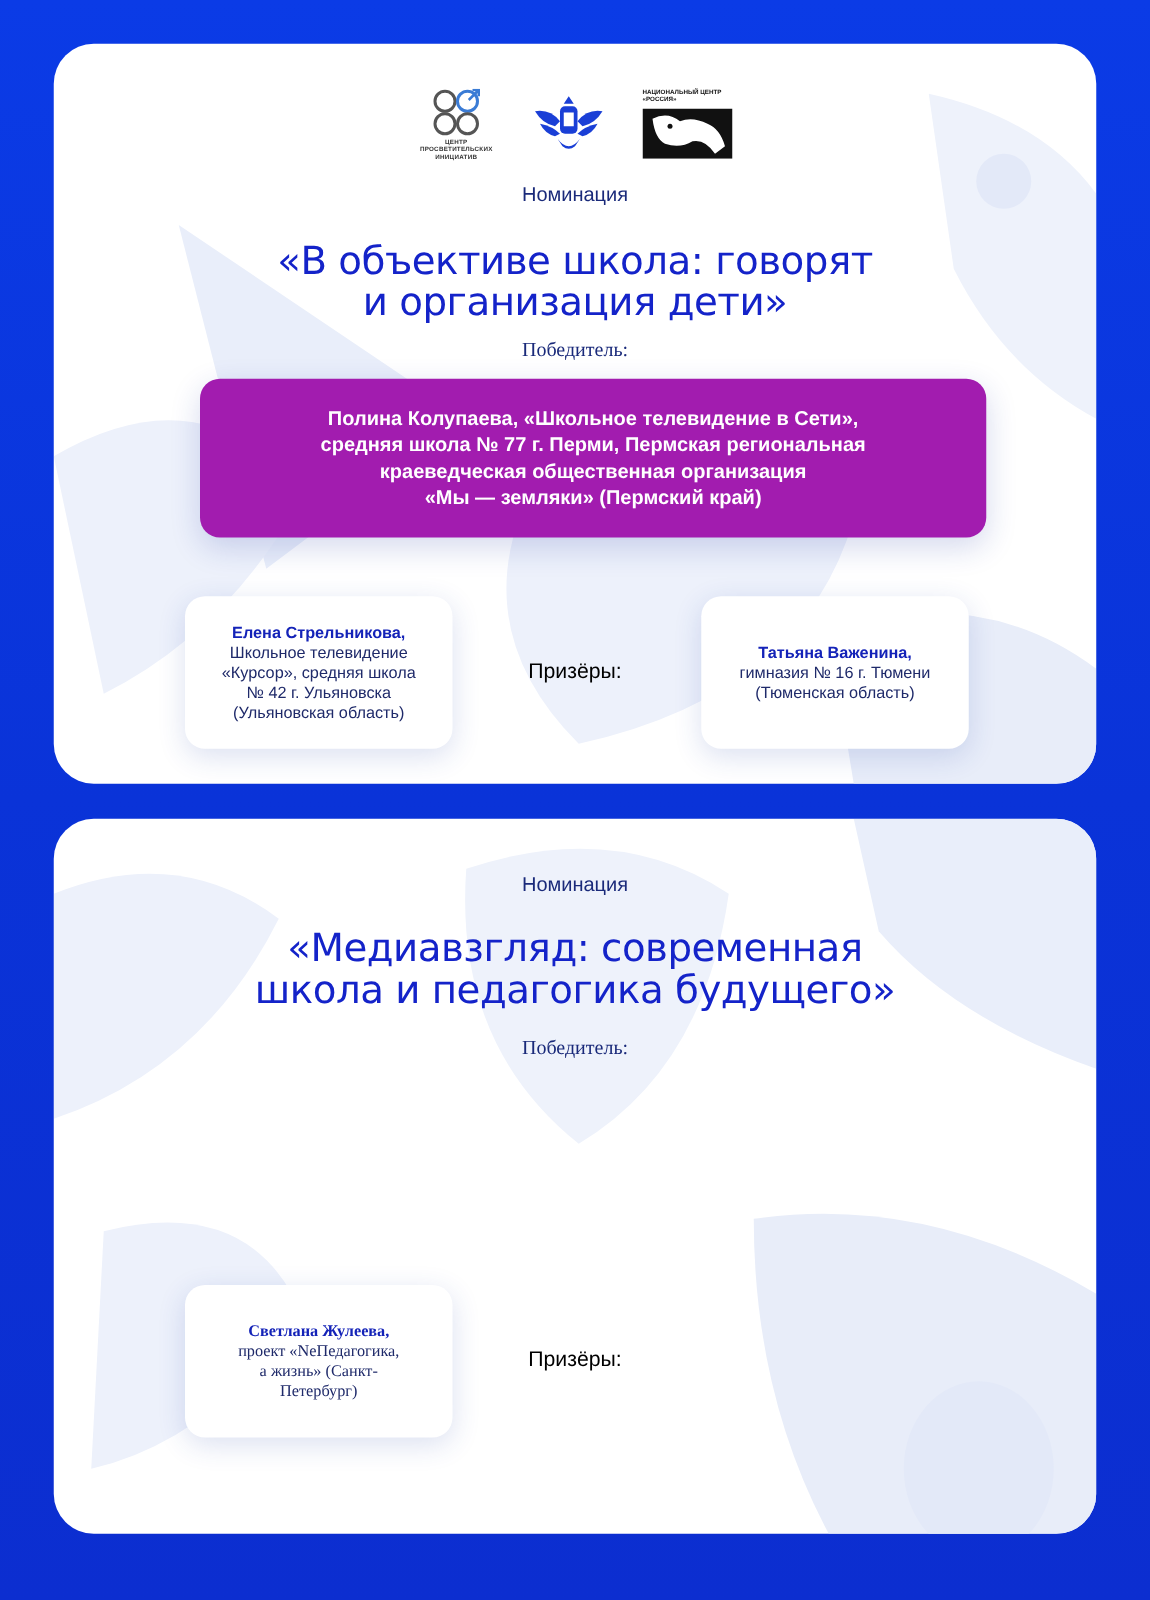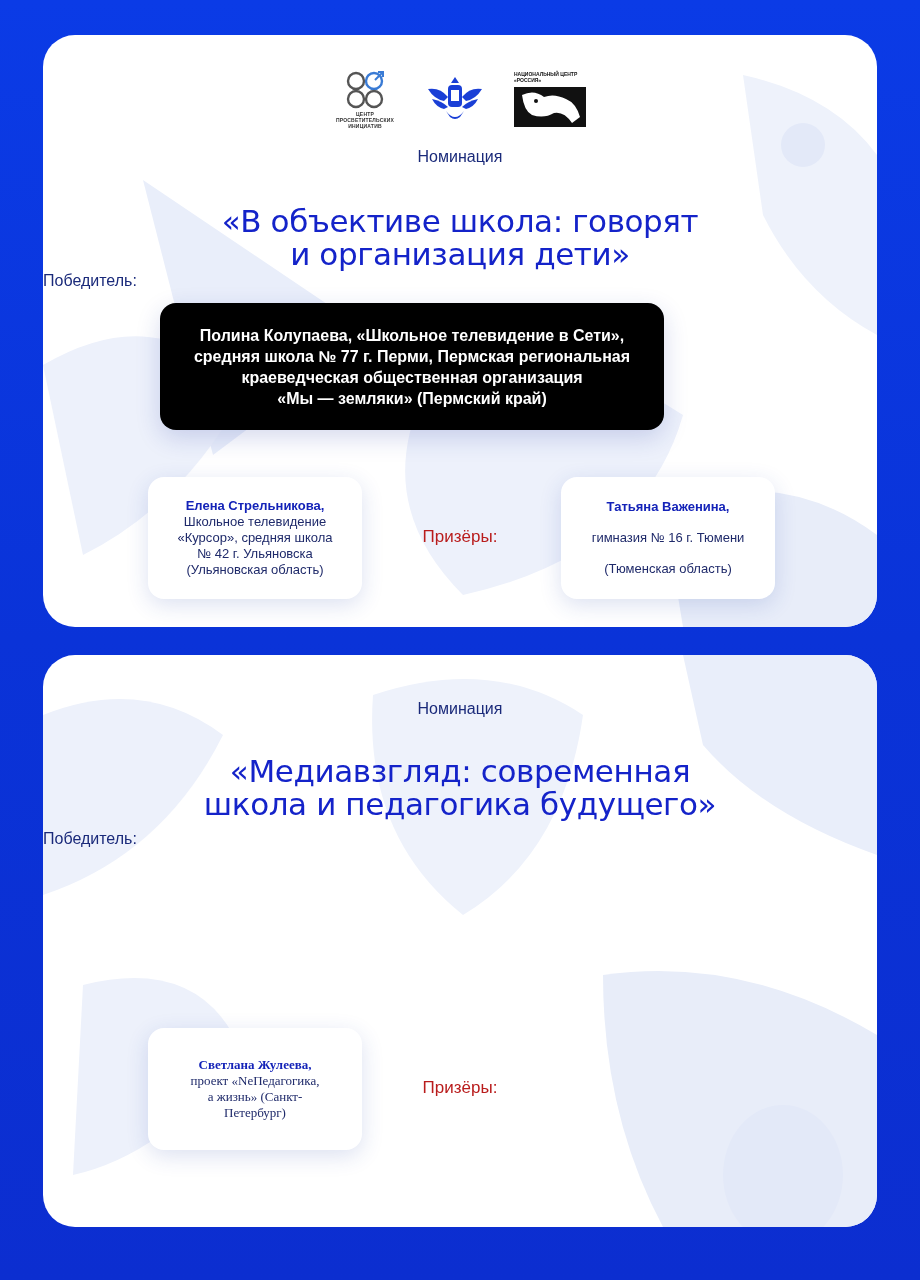--- a/index.html
+++ b/index.html
@@ -38,52 +38,52 @@
       width: 72px; text-align: left;
     }
 
     .nom-label {
       position: absolute; left: 0; right: 0; text-align: center;
       font-size: 16px; color: #1a2a7a; 
     }
     .nom-title {
       position: absolute; left: 0; right: 0; text-align: center;
       font-size: 31px; line-height: 33px; color: #1423c9;
-      font-family: "DejaVu Sans", sans-serif; letter-spacing: -0.4px; margin-top: 12px;
+      font-family: "DejaVu Sans", sans-serif; letter-spacing: -0.4px;
     }
     .winner-label {
-      position: absolute; left: 0; right: 0; 
-      font-size: 16px; color: #1a2a7a;
+      position: absolute; left: 0; right: 0; text-align: center;
+      font-size: 16px; color: #1a2a7a; font-family: Liberation Serif, serif;
     }
     .winner-box {
-      position: absolute; left: 117px; width: 504px;
-      background: #000000;
+      position: absolute; left: 117px; width: 629px;
+      background: #a21caf;
       border-radius: 16px;
       color: #ffffff;
       font-weight: bold;
       font-size: 16px; line-height: 21px;
       text-align: center;
       display: flex; align-items: center; justify-content: center;
       padding: 0 24px;
       box-shadow: 0 8px 24px rgba(30,50,160,0.18);
     }
     .prize-card {
       position: absolute; width: 214px; height: 122px;
       background: #ffffff; border-radius: 16px;
       box-shadow: 0 6px 22px rgba(40,70,170,0.16);
       display: flex; flex-direction: column; align-items: center; justify-content: center;
       text-align: center; padding: 0 10px;
       font-size: 13px; line-height: 16px; color: #1f2a6a;
     }
     .prize-card .pname { font-weight: bold; color: #1423b8; }
     .prize-left { left: 105px; text-align: right; }
-    .prize-right { left: 518px; gap: 15px; }
+    .prize-right { left: 518px; }
     .prizes-label {
       position: absolute; left: 340px; width: 154px; text-align: center;
-      font-size: 17px; color: #b91c1c;
+      font-size: 17px; color: #000000;
     }
   </style>
 </head>
 <body>
 
 <section class="card" id="card1">
   <div class="deco">
     <svg viewBox="0 0 834 592" preserveAspectRatio="none">
       <path d="M100 145 L330 300 L170 420 Z" fill="#e9eefa"></path>
       <path d="M0 330 Q120 260 200 360 Q140 470 40 520 Z" fill="#edf1fb"></path>

